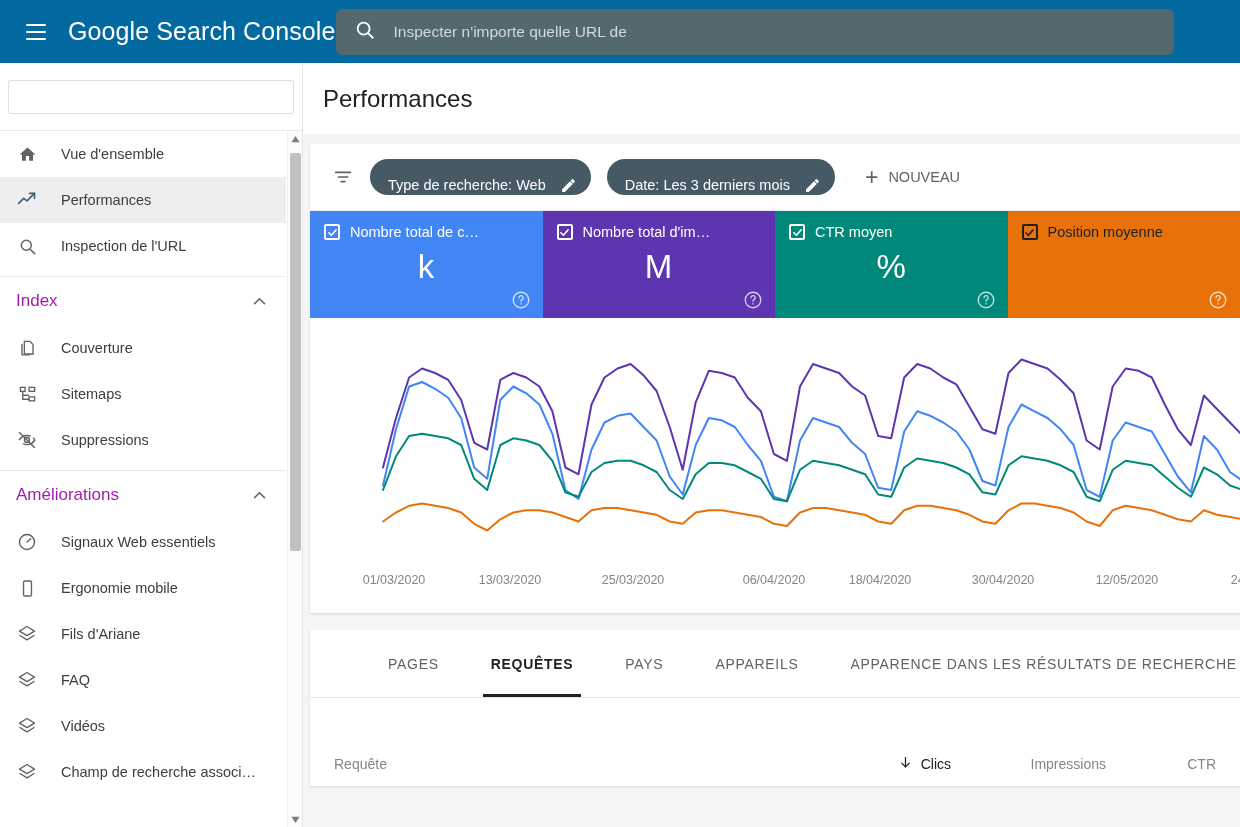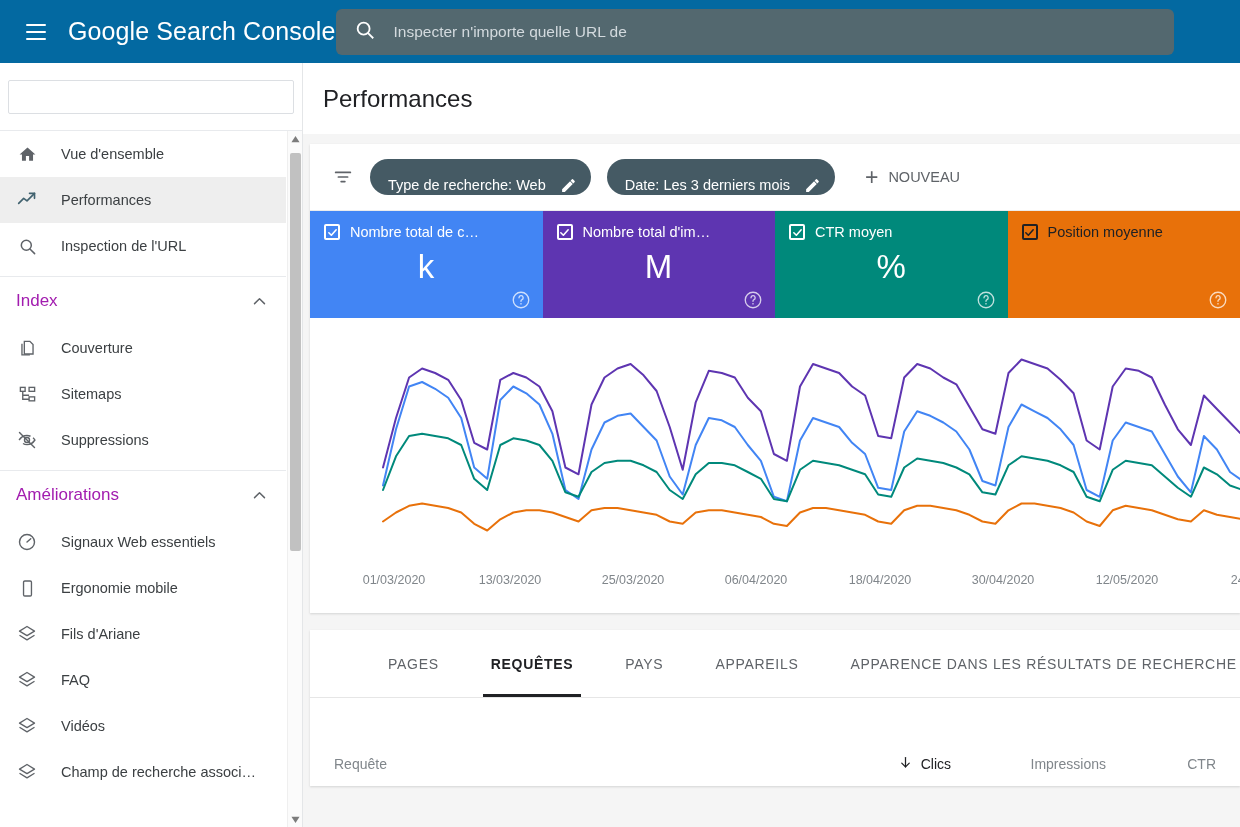--- a/index.html
+++ b/index.html
@@ -621,21 +621,21 @@
         <svg id="chart-svg" width="933" height="295">
             <polyline points="73.0,149.5 86.0,100.0 99.1,59.5 112.1,50.5 125.1,55.0 138.2,61.8 151.2,82.0 164.2,124.8 177.2,131.5 190.3,61.8 203.3,55.0 216.3,59.5 229.4,68.5 242.4,93.3 255.4,149.5 268.5,156.3 281.5,86.5 294.5,59.5 307.5,50.5 320.6,46.0 333.6,57.3 346.6,73.0 359.7,109.0 372.7,151.8 385.7,84.3 398.8,52.8 411.8,55.0 424.8,59.5 437.8,79.8 450.9,93.3 463.9,136.0 476.9,142.8 490.0,68.5 503.0,46.0 516.0,50.5 529.1,55.0 542.1,68.5 555.1,77.5 568.2,118.0 581.2,120.3 594.2,59.5 607.2,46.0 620.3,50.5 633.3,59.5 646.3,66.3 659.4,88.8 672.4,111.3 685.4,115.8 698.5,55.0 711.5,41.5 724.5,46.0 737.5,50.5 750.6,61.8 763.6,75.3 776.6,122.5 789.7,131.5 802.7,68.5 815.7,50.5 828.8,52.8 841.8,59.5 854.8,86.5 867.8,111.3 880.9,127.0 893.9,77.5 906.9,91.0 920.0,104.5 933.0,118.0" fill="none" stroke="#5E35B1" stroke-width="2" stroke-linejoin="round" stroke-linecap="round"></polyline>
             <polyline points="73.0,167.5 86.0,111.3 99.1,68.5 112.1,64.0 125.1,70.8 138.2,79.8 151.2,100.0 164.2,149.5 177.2,160.8 190.3,82.0 203.3,68.5 216.3,75.3 229.4,86.5 242.4,115.8 255.4,172.0 268.5,181.0 281.5,131.5 294.5,104.5 307.5,97.8 320.6,95.5 333.6,109.0 346.6,122.5 359.7,158.5 372.7,176.5 385.7,127.0 398.8,100.0 411.8,102.3 424.8,109.0 437.8,127.0 450.9,142.8 463.9,178.8 476.9,183.3 490.0,122.5 503.0,100.0 516.0,104.5 529.1,109.0 542.1,124.8 555.1,136.0 568.2,169.8 581.2,172.0 594.2,113.5 607.2,93.3 620.3,97.8 633.3,104.5 646.3,113.5 659.4,131.5 672.4,163.0 685.4,167.5 698.5,109.0 711.5,86.5 724.5,93.3 737.5,100.0 750.6,111.3 763.6,127.0 776.6,172.0 789.7,178.8 802.7,122.5 815.7,104.5 828.8,109.0 841.8,113.5 854.8,136.0 867.8,158.5 880.9,174.3 893.9,118.0 906.9,131.5 920.0,154.0 933.0,163.0" fill="none" stroke="#4285F4" stroke-width="2" stroke-linejoin="round" stroke-linecap="round"></polyline>
             <polyline points="73.0,172.0 86.0,138.3 99.1,118.0 112.1,115.8 125.1,118.0 138.2,120.3 151.2,127.0 164.2,160.8 177.2,172.0 190.3,127.0 203.3,120.3 216.3,122.5 229.4,127.0 242.4,142.8 255.4,174.3 268.5,178.8 281.5,154.0 294.5,145.0 307.5,142.8 320.6,142.8 333.6,147.3 346.6,154.0 359.7,172.0 372.7,181.0 385.7,156.3 398.8,145.0 411.8,145.0 424.8,147.3 437.8,154.0 450.9,160.8 463.9,181.0 476.9,183.3 490.0,151.8 503.0,142.8 516.0,145.0 529.1,147.3 542.1,151.8 555.1,156.3 568.2,176.5 581.2,178.8 594.2,149.5 607.2,140.5 620.3,142.8 633.3,145.0 646.3,149.5 659.4,156.3 672.4,174.3 685.4,176.5 698.5,147.3 711.5,138.3 724.5,140.5 737.5,142.8 750.6,147.3 763.6,154.0 776.6,178.8 789.7,183.3 802.7,151.8 815.7,142.8 828.8,145.0 841.8,147.3 854.8,158.5 867.8,169.8 880.9,178.8 893.9,149.5 906.9,156.3 920.0,167.5 933.0,172.0" fill="none" stroke="#00897B" stroke-width="2" stroke-linejoin="round" stroke-linecap="round"></polyline>
             <polyline points="73.0,203.5 86.0,194.5 99.1,187.8 112.1,185.5 125.1,187.8 138.2,190.0 151.2,194.5 164.2,205.8 177.2,212.5 190.3,201.3 203.3,194.5 216.3,192.3 229.4,192.3 242.4,194.5 255.4,199.0 268.5,203.5 281.5,192.3 294.5,190.0 307.5,190.0 320.6,192.3 333.6,194.5 346.6,196.8 359.7,203.5 372.7,205.8 385.7,194.5 398.8,192.3 411.8,192.3 424.8,194.5 437.8,196.8 450.9,199.0 463.9,205.8 476.9,208.0 490.0,194.5 503.0,190.0 516.0,190.0 529.1,192.3 542.1,194.5 555.1,196.8 568.2,203.5 581.2,205.8 594.2,192.3 607.2,187.8 620.3,187.8 633.3,190.0 646.3,192.3 659.4,196.8 672.4,203.5 685.4,205.8 698.5,192.3 711.5,185.5 724.5,185.5 737.5,187.8 750.6,190.0 763.6,194.5 776.6,203.5 789.7,208.0 802.7,192.3 815.7,187.8 828.8,190.0 841.8,192.3 854.8,196.8 867.8,201.3 880.9,203.5 893.9,192.3 906.9,196.8 920.0,199.0 933.0,201.3" fill="none" stroke="#E8710A" stroke-width="2" stroke-linejoin="round" stroke-linecap="round"></polyline>
           </svg>
         <div id="x-axis">
             <div class="xt" style="left: 76px; margin-left: 8px;">01/03/2020</div>
             <div class="xt" style="left: 200px;">13/03/2020</div>
             <div class="xt" style="left: 323px;">25/03/2020</div>
-            <div class="xt" style="left: 446px;">06/04/2020</div>
+            <div class="xt" style="left: 464px;">06/04/2020</div>
             <div class="xt" style="left: 570px;">18/04/2020</div>
             <div class="xt" style="left: 693px;">30/04/2020</div>
             <div class="xt" style="left: 817px;">12/05/2020</div>
             <div class="xt" style="left: 933px;">24/0</div>
           </div>
       </div>
     </div>
 
     <div class="card" id="table-card">
       <div id="tabs">

